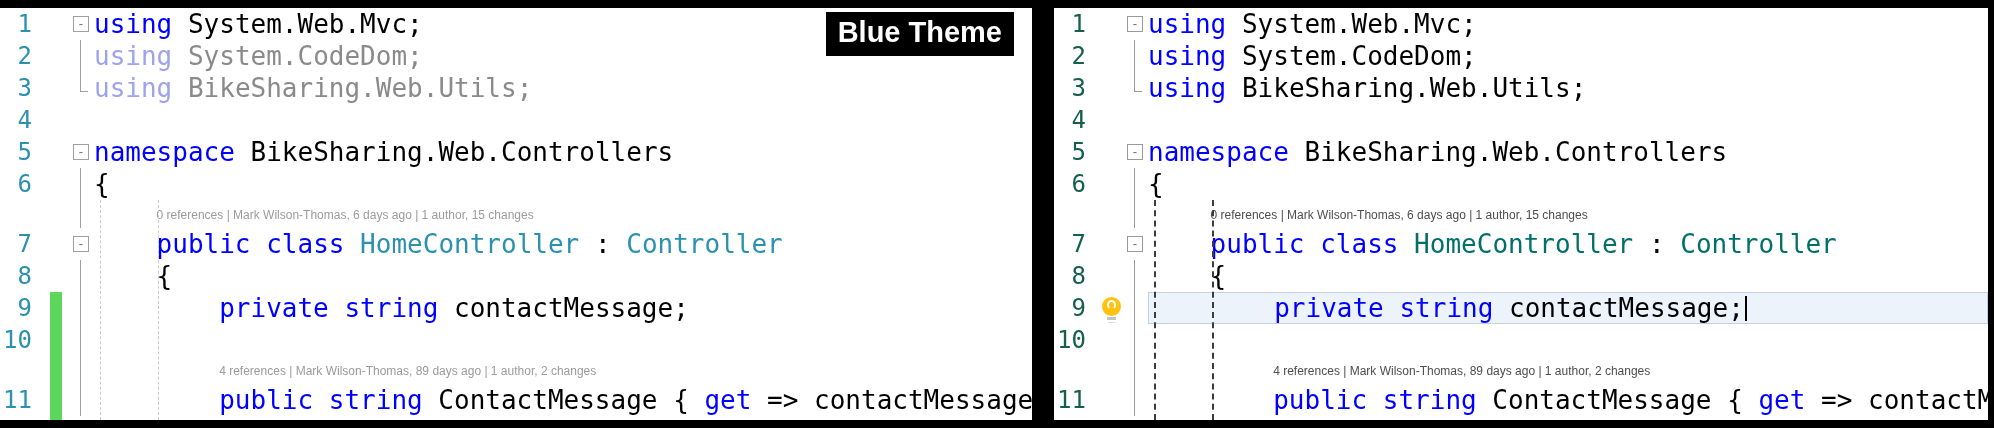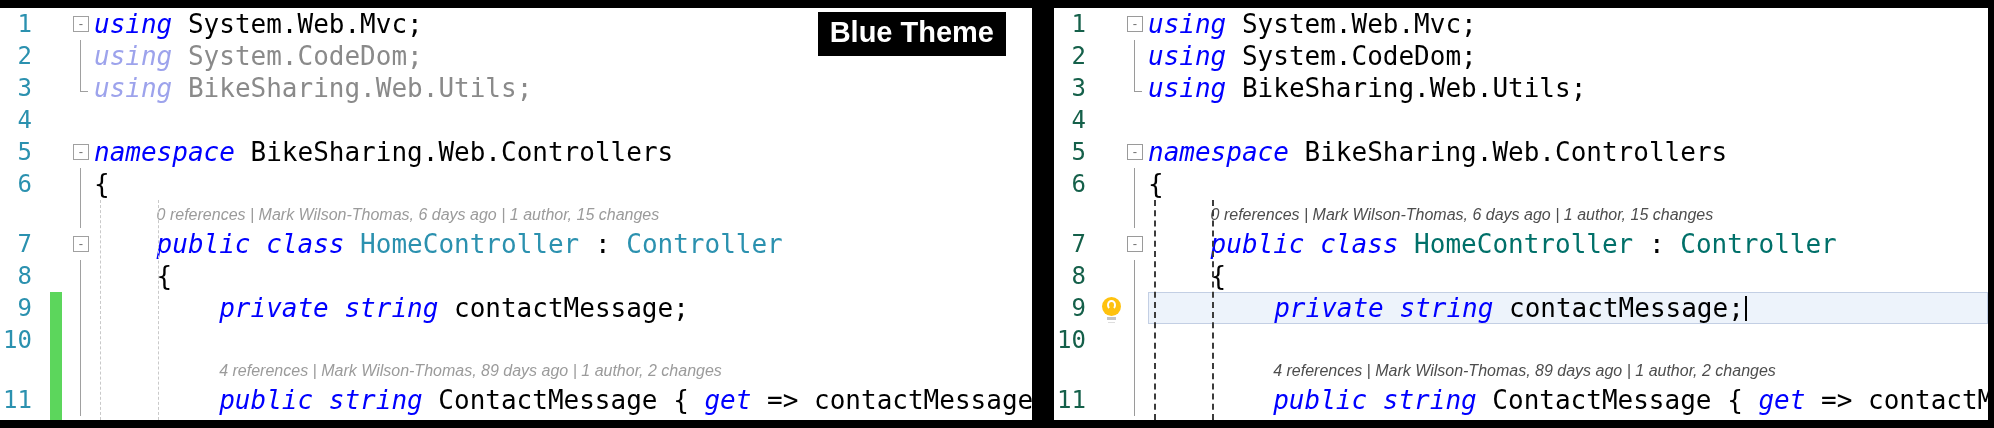--- a/index.html
+++ b/index.html
@@ -16,38 +16,38 @@
       font-size:24px;line-height:32px;color:var(--lnc);}
   .glyph{flex:0 0 26px;position:relative;}
   .fold{flex:0 0 22px;position:relative;}
   .fold-box{position:absolute;left:1px;top:8px;width:16px;height:16px;box-sizing:border-box;
             border:1px solid var(--outline);background:#fff;color:#707070;
             font:13px/14px "Liberation Sans",sans-serif;text-align:center;}
   .fold-vline{position:absolute;left:8px;top:0;bottom:0;border-left:1px solid var(--outline);}
   .fold-endline{position:absolute;left:8px;top:0;height:58%;width:7px;
                 border-left:1px solid var(--outline);border-bottom:1px solid var(--outline);}
   .txt{flex:1 1 auto;white-space:pre;overflow:hidden;font-size:26px;line-height:32px;color:var(--tx);}
-  .kw{color:var(--kw);font-style:italic;} .ty{color:var(--ty);margin-top:28px;} .pl{color:var(--tx);text-align:right;}
+  .kw{color:var(--kw);} .ty{color:var(--ty);margin-top:28px;} .pl{color:var(--tx);text-align:right;}
   .row.dim .kw{color:var(--dimkw);} .row.dim .pl{color:var(--dimtx);}
-  .lens-txt{font-family:"Liberation Sans","DejaVu Sans",sans-serif;font-size:16px;line-height:26px;
-            color:var(--lens);align-self:flex-end;font-style:italic;}
+  .lens-txt{font-family:"Liberation Sans","DejaVu Sans",sans-serif;font-size:12px;line-height:26px;
+            color:var(--lens);align-self:flex-end;}
   .code-row.current .txt{background:var(--clbg);border:1px solid var(--clbd);
             box-sizing:border-box;line-height:30px;}
   .caret{display:inline-block;width:2px;height:25px;background:#000;vertical-align:-4px;margin-left:1px;}
   .guide{position:absolute;bottom:0;width:0;}
   .blue .guide{border-left:1px dashed var(--guide);}
   .blue-extra-contrast .guide{border-left:2px dashed var(--guide);}
   .change-bar{position:absolute;left:50px;width:12px;top:284px;bottom:0;background:var(--bar);}
   .bulb{position:relative;display:inline-block;width:19px;height:19px;margin-top:5px;margin-left:2px;
         background:var(--bulb,#FFC20E);border-radius:50%;}
   .bulb::before{content:"";position:absolute;left:5px;top:3px;width:9px;height:10px;box-sizing:border-box;
         border:2px solid #fff;border-radius:50%;border-bottom-color:transparent;}
   .bulb::after{content:"";position:absolute;left:5px;top:20px;width:9px;height:3px;
         background:#c4c4c4;box-shadow:0 4px 0 -1px #dedede;}
-  .theme-label{position:absolute;top:4px;right:26px;z-index:5;background:#000;color:#fff;
+  .theme-label{position:absolute;top:4px;right:18px;z-index:5;background:#000;color:#fff;
         font-family:"Liberation Sans","DejaVu Sans",sans-serif;font-weight:bold;font-size:29px;
         padding:4px 12px 7px 12px;}
   .panel.right .theme-label{right:2px;top:2px;}
   .divider{flex:0 0 0px;}
 </style>
 </head>
 <body>
 
 <div class="frame">
   <section class="panel left blue" style="--kw: #0000FF; --ty: #2B91AF; --tx: #000000; --lnc: #2B91AF; --dimkw: #9DA3EC; --dimtx: #8A8A8A; --lens: #9B9B9B; --outline: #A0A0A0; --guide: #C9C9C9; --bar: #5CD65C; --bg: #FFFFFF; background: rgb(255, 255, 255);">

